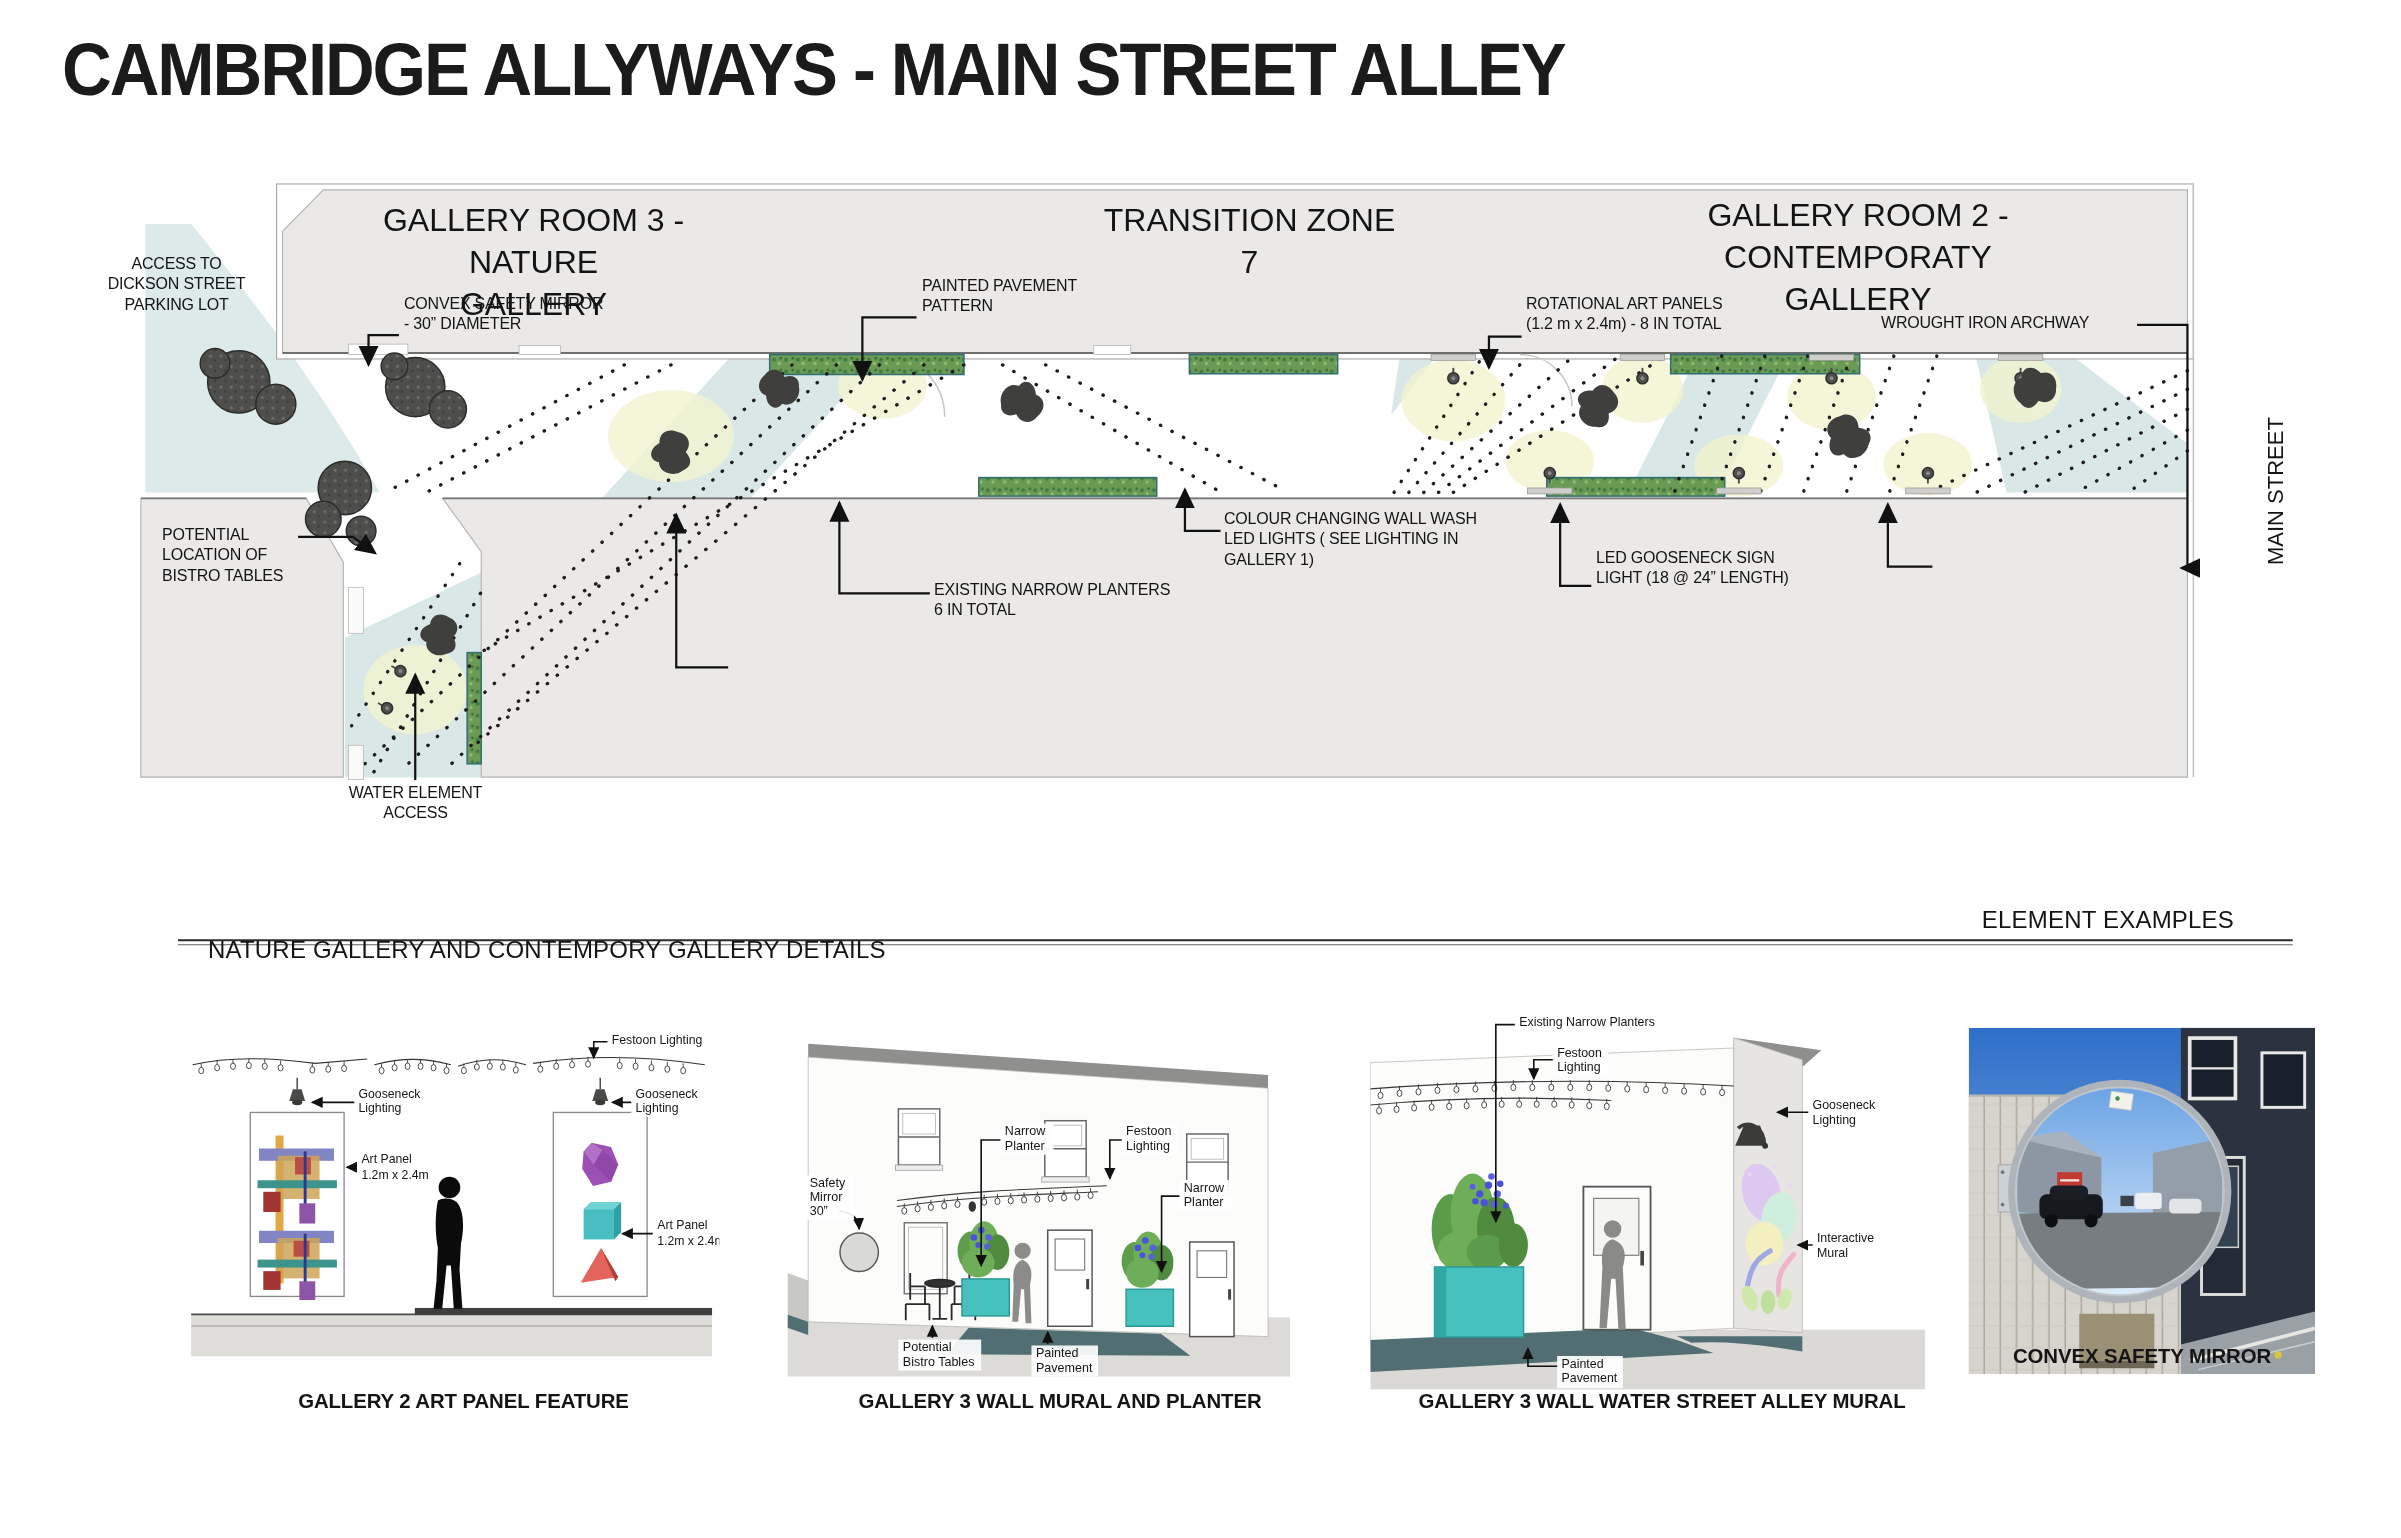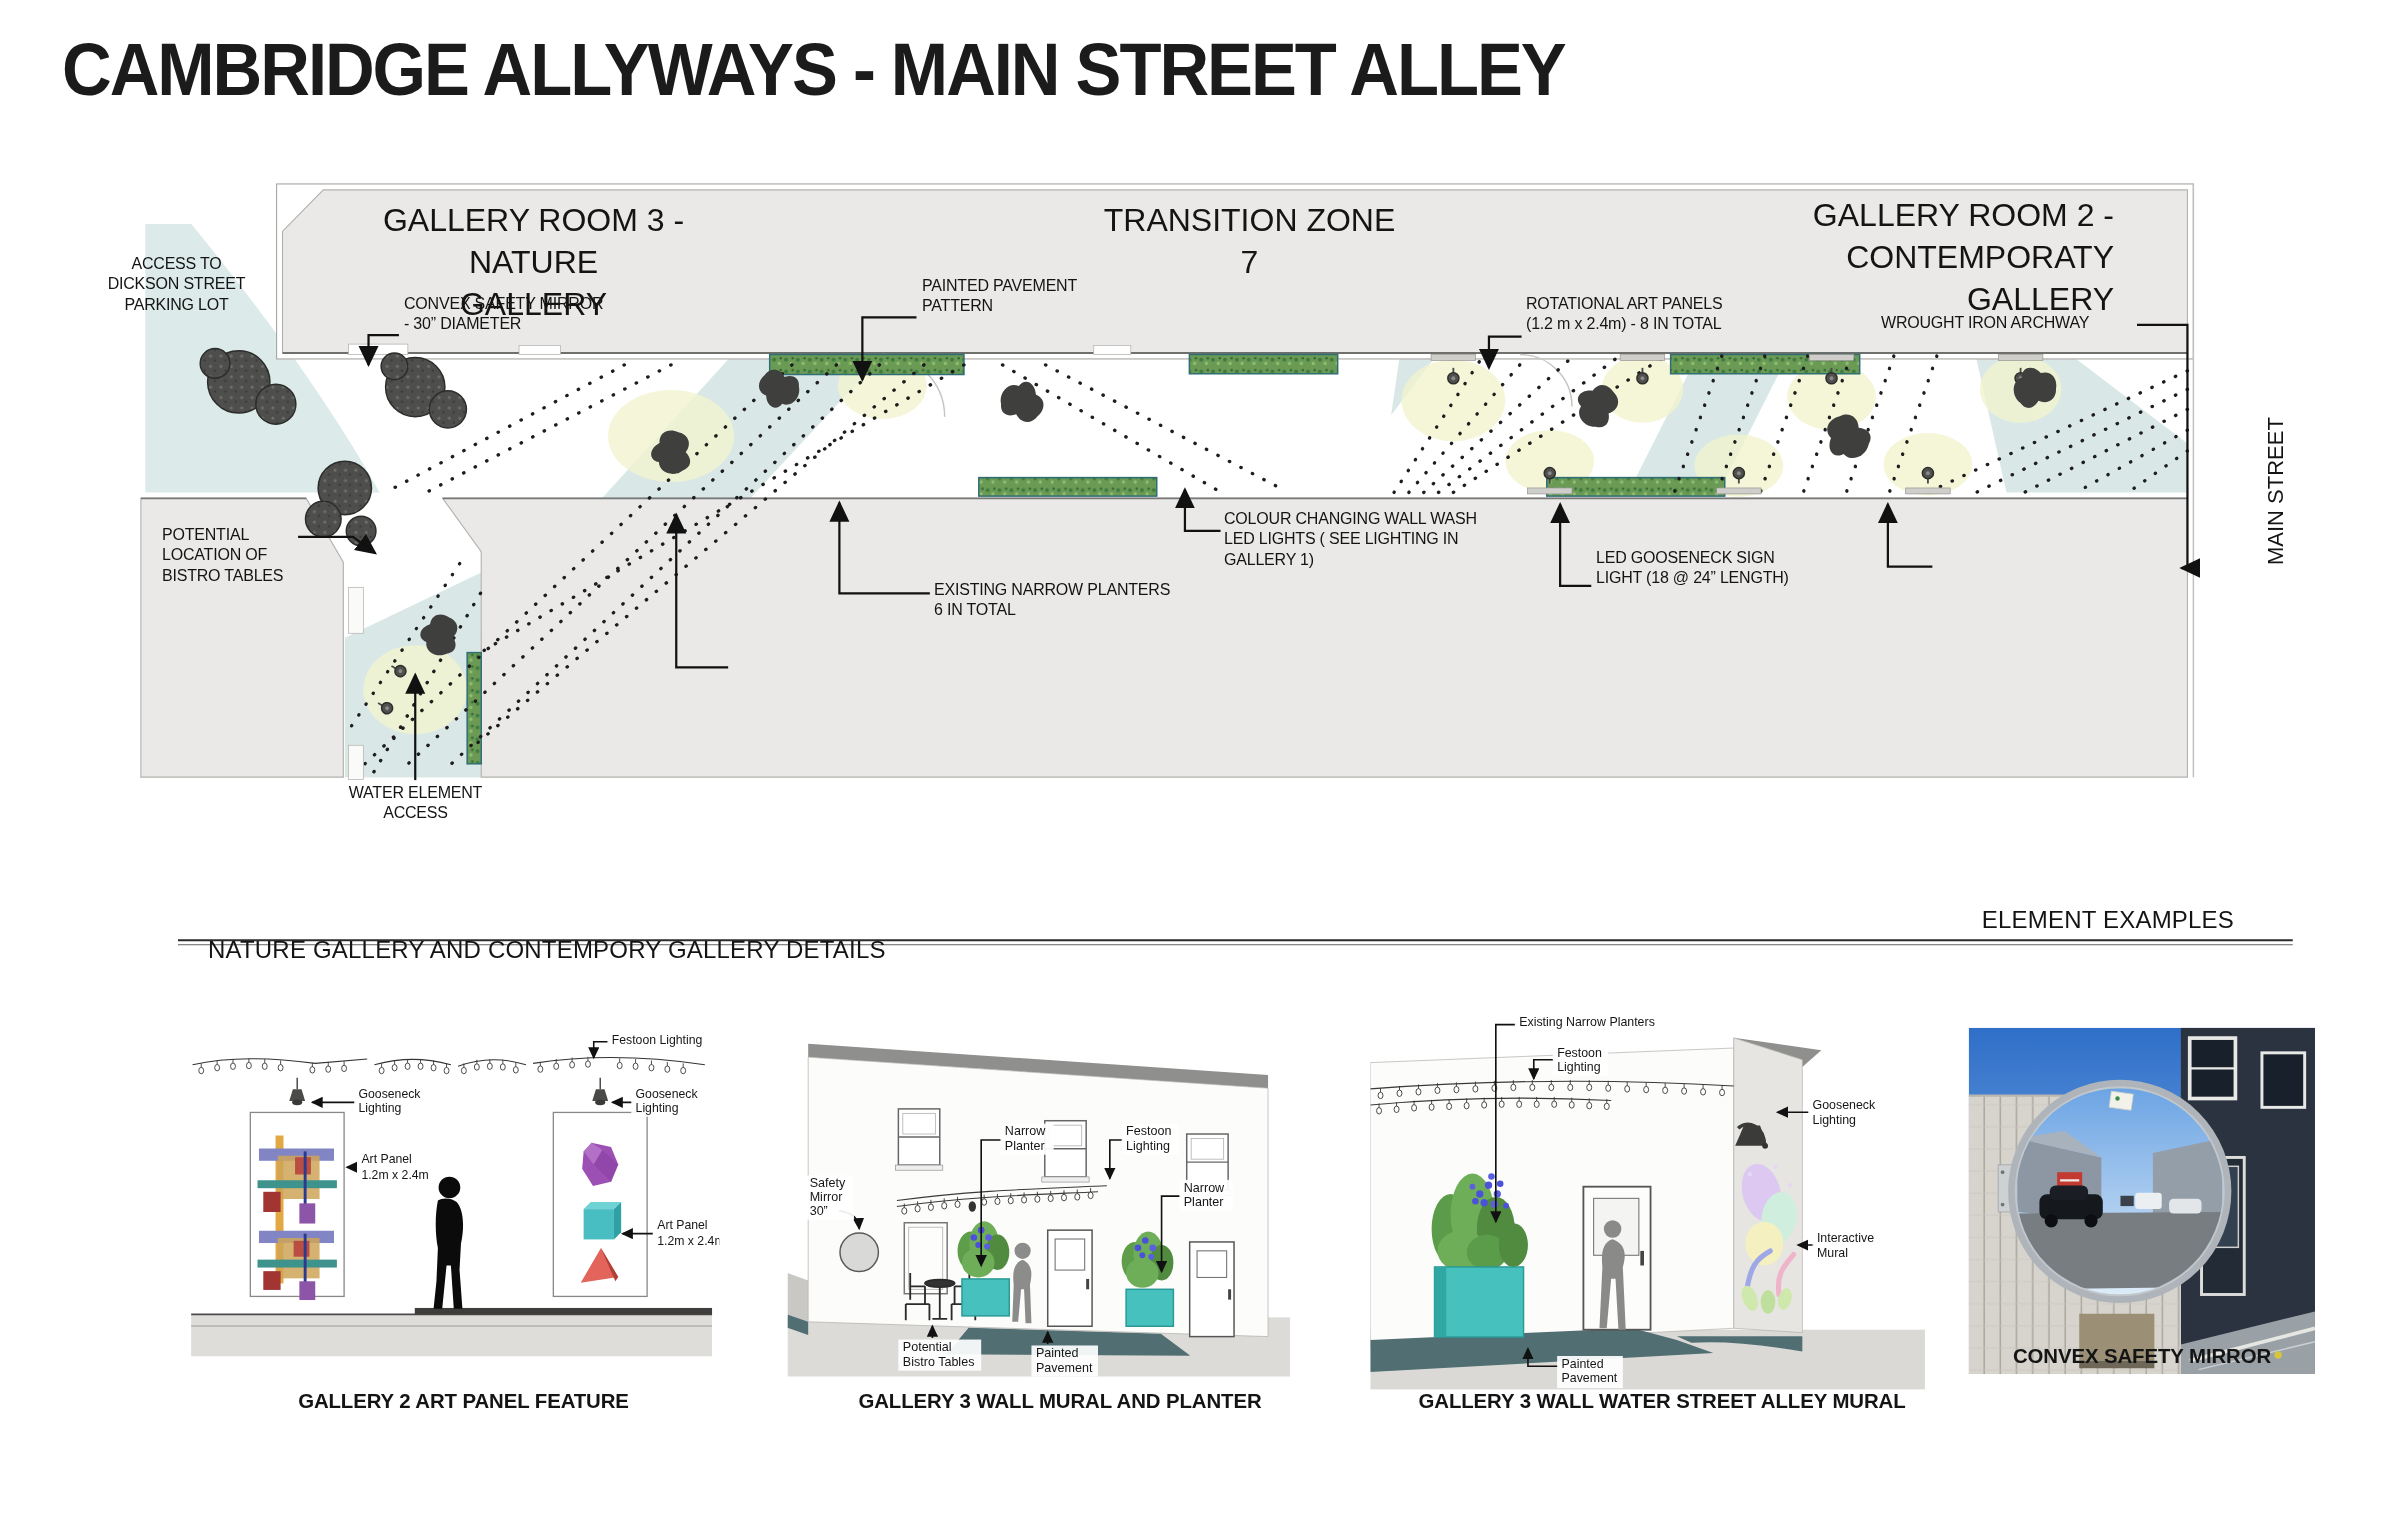--- a/index.html
+++ b/index.html
@@ -600,21 +600,21 @@
   <circle cx="205" cy="222" r="147" fill="none" stroke="#aeb4b9" stroke-width="9"></circle>
 </svg>
 </svg>
 
 <div class="abs title" style="left:62px;top:27px;">CAMBRIDGE ALLYWAYS - MAIN STREET ALLEY</div>
 
 <div class="abs room" style="left:337px;top:199px;width:393px;">GALLERY ROOM 3 - NATURE
 GALLERY</div>
 <div class="abs room" style="left:1090px;top:199px;width:319px;">TRANSITION ZONE
 7</div>
-<div class="abs room" style="left:1602px;top:194px;width:512px;text-align:right;">GALLERY ROOM 2 - CONTEMPORATY
+<div class="abs room" style="left:1602px;top:194px;width:512px;">GALLERY ROOM 2 - CONTEMPORATY
 GALLERY</div>
 
 <div class="abs ann center" style="left:82px;top:254px;width:189px;">ACCESS TO
 DICKSON STREET
 PARKING LOT</div>
 <div class="abs ann" style="left:404px;top:294px;">CONVEX SAFETY MIRROR
 - 30” DIAMETER</div>
 <div class="abs ann" style="left:922px;top:276px;">PAINTED PAVEMENT
 PATTERN</div>
 <div class="abs ann" style="left:1526px;top:294px;">ROTATIONAL ART PANELS

